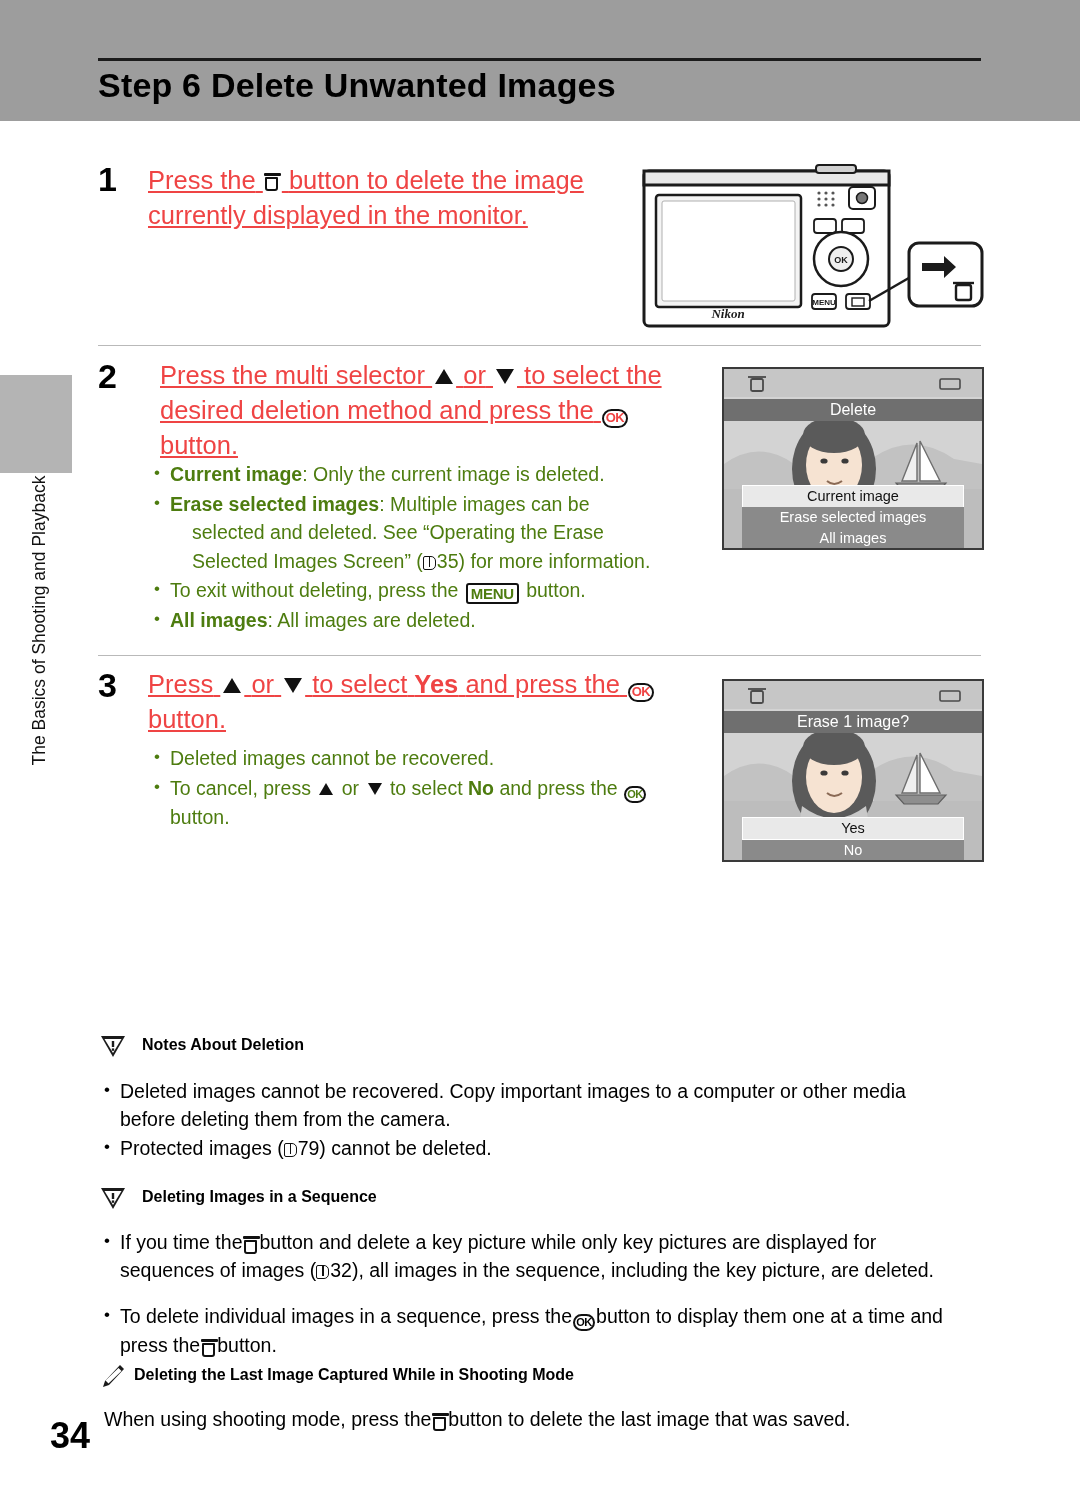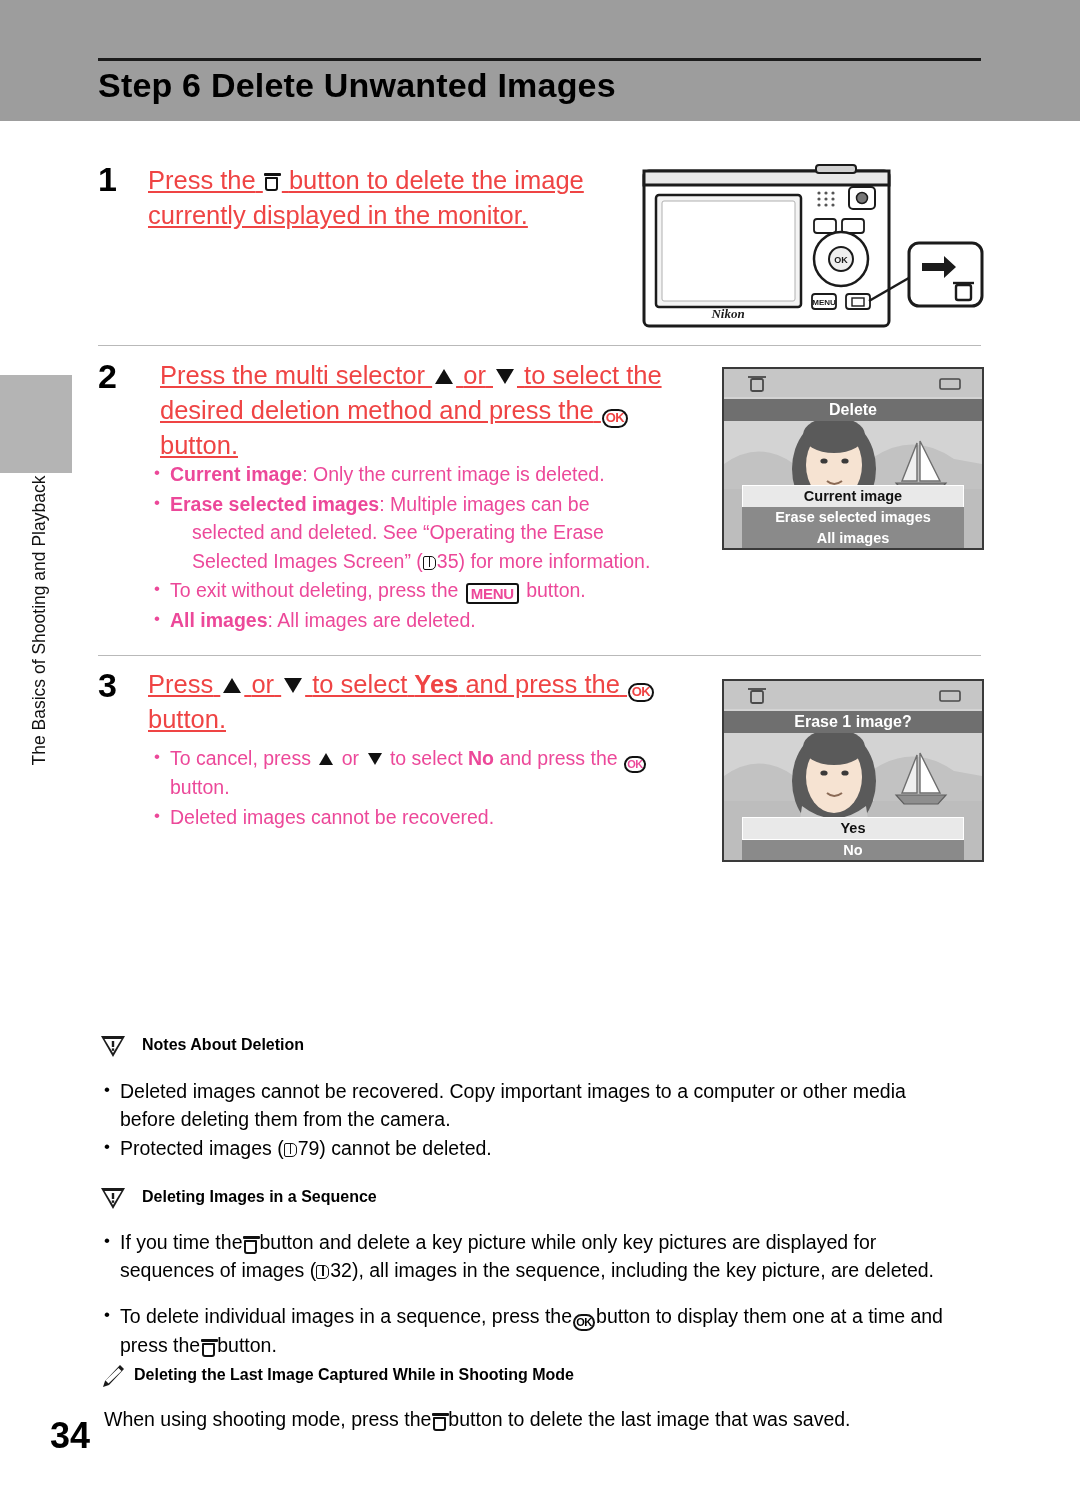--- a/index.html
+++ b/index.html
@@ -86,21 +86,21 @@
     line-height: 35px;
     color: #ef4444;
     text-decoration: underline;
   }
   .step-body b { font-weight: bold; }
 
   .bullets {
     position: absolute;
     font-size: 19.5px;
     line-height: 28.5px;
-    color: #ec4899;
+    color: #4d7c0f;
   }
   .bul {
     position: relative;
     padding-left: 22px;
     margin-bottom: 1px;
   }
   .bul:before {
     content: "\2022";
     position: absolute;
     left: 6px;
@@ -211,21 +211,20 @@
   
   .cam-wrap { position: absolute; left: 636px; top: 163px; width: 350px; height: 170px; }
 
   
   .lcd {
     position: absolute;
     border: 2px solid #3a3a3a;
     background: #1d4ed8;
     box-sizing: border-box;
     overflow: hidden;
-    font-weight: bold;
   }
   .lcd-topbar {
     position: absolute;
     left: 0; top: 0;
     width: 100%;
     height: 28px;
     background: #c9c9c9;
   }
   .lcd-title {
     position: absolute;
@@ -406,32 +405,32 @@
     <span>or</span>
     <span class="ardn"></span>
     <span>to select</span>
     <b>Yes</b>
     <span>and press the</span>
     <span class="okbtn">OK</span>
     <span>button.</span>
   </div>
 
   <div class="bullets" style="left:148px; top:744px; width:560px;">
+    <div class="bul">Deleted images cannot be recovered.</div>
     <div class="bul">
       <span>To cancel, press</span>
       <span class="arrup" style="border-bottom-width:12px;border-left-width:7px;border-right-width:7px;"></span>
       <span>or</span>
       <span class="ardn" style="border-top-width:12px;border-left-width:7px;border-right-width:7px;"></span>
       <span>to select</span>
       <b>No</b>
       <span>and press the</span>
       <span class="okbtn" style="width:22px;height:17px;font-size:11px;line-height:12px;">OK</span>
       <div style="padding-left:0px;">button.</div>
     </div>
-    <div class="bul">Deleted images cannot be recovered.</div>
   </div>
 
   <div class="lcd" style="left:722px; top:679px; width:262px; height:183px;padding-left:38px;">
     <div class="lcd-topbar"></div>
     <svg width="258" height="179" viewBox="0 0 258 179" style="position:absolute;left:0;top:0;">
       <rect x="0" y="0" width="258" height="179" fill="#d3d3d3"></rect>
       <rect x="0" y="0" width="258" height="28" fill="#c6c6c6"></rect>
       <path d="M0 95 Q 35 70 70 95 T 140 98 L 140 179 L 0 179 Z" fill="#c2c2c2"></path>
       <path d="M150 88 Q 190 62 230 90 L 258 95 L 258 179 L 150 179 Z" fill="#c2c2c2"></path>
       <rect x="0" y="120" width="258" height="59" fill="#bdbdbd"></rect>

